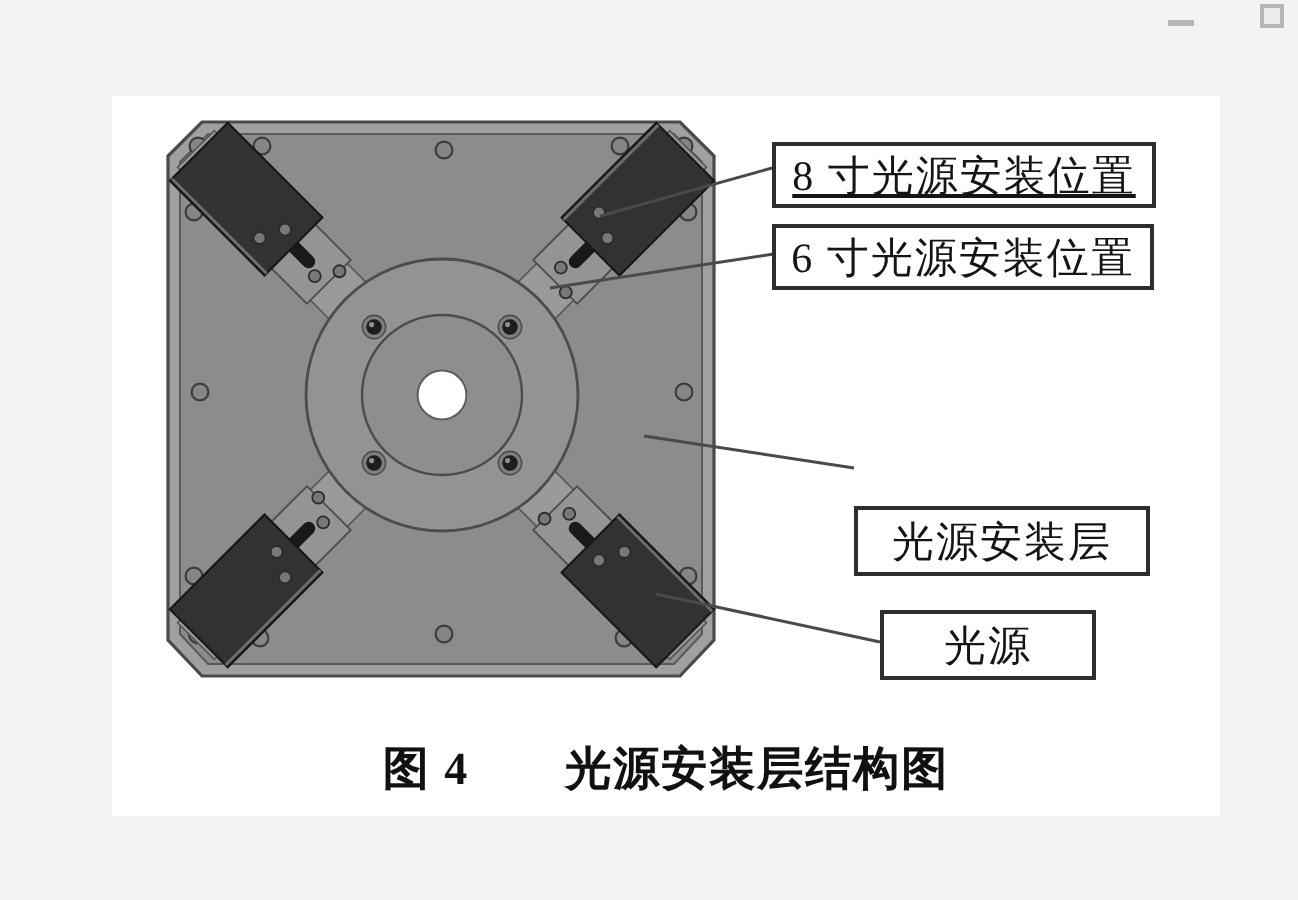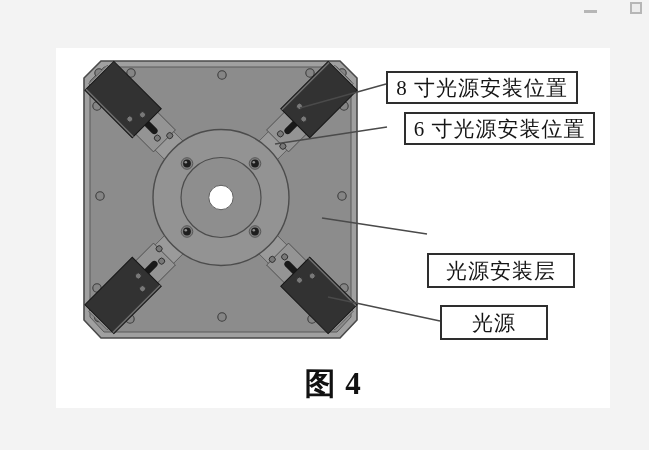--- a/index.html
+++ b/index.html
@@ -22,29 +22,29 @@
     position:absolute;left:56px;top:48px;width:554px;height:360px;
     background:#ffffff;
   }
   .figure-svg{position:absolute;left:56px;top:48px;}
   
   .callout{
     position:absolute;background:#ffffff;border:2px solid #2e2e2e;
     box-sizing:border-box;display:flex;align-items:center;justify-content:center;
     font-size:21px;color:#151515;white-space:nowrap;letter-spacing:1px;
   }
-  .co1{left:386px;top:71px;width:192px;height:33px;}
-  .co2{left:404px;top:112px;width:191px;height:33px;text-align:center;}
+  .co1{left:386px;top:71px;width:192px;height:33px;text-decoration:underline;}
+  .co2{left:386px;top:112px;width:191px;height:33px;text-align:center;}
   .co3{left:427px;top:218px;width:148px;height:35px;margin-top:35px;}
   .co4{left:440px;top:305px;width:108px;height:35px;font-family:Liberation Mono, monospace;}
   
   .caption{
     position:absolute;left:56px;top:368px;width:554px;height:32px;
     display:flex;align-items:center;justify-content:center;gap:48px;
-    font-size:31px;font-weight:bold;color:#111;letter-spacing:1px;
+    font-size:23px;font-weight:bold;color:#111;letter-spacing:1px;
   }
 </style>
 </head>
 <body>
 
 <div class="win-min"></div>
 <div class="win-max"></div>
 
 <div class="panel"></div>
 
@@ -125,13 +125,14 @@
 </div>
 <div class="callout co3">
   <span>光源安装层</span>
 </div>
 <div class="callout co4">
   <span>光源</span>
 </div>
 
 <div class="caption">
   <span>图 4</span>
+  <span>光源安装层结构图</span>
 </div>
 
 </body></html>

